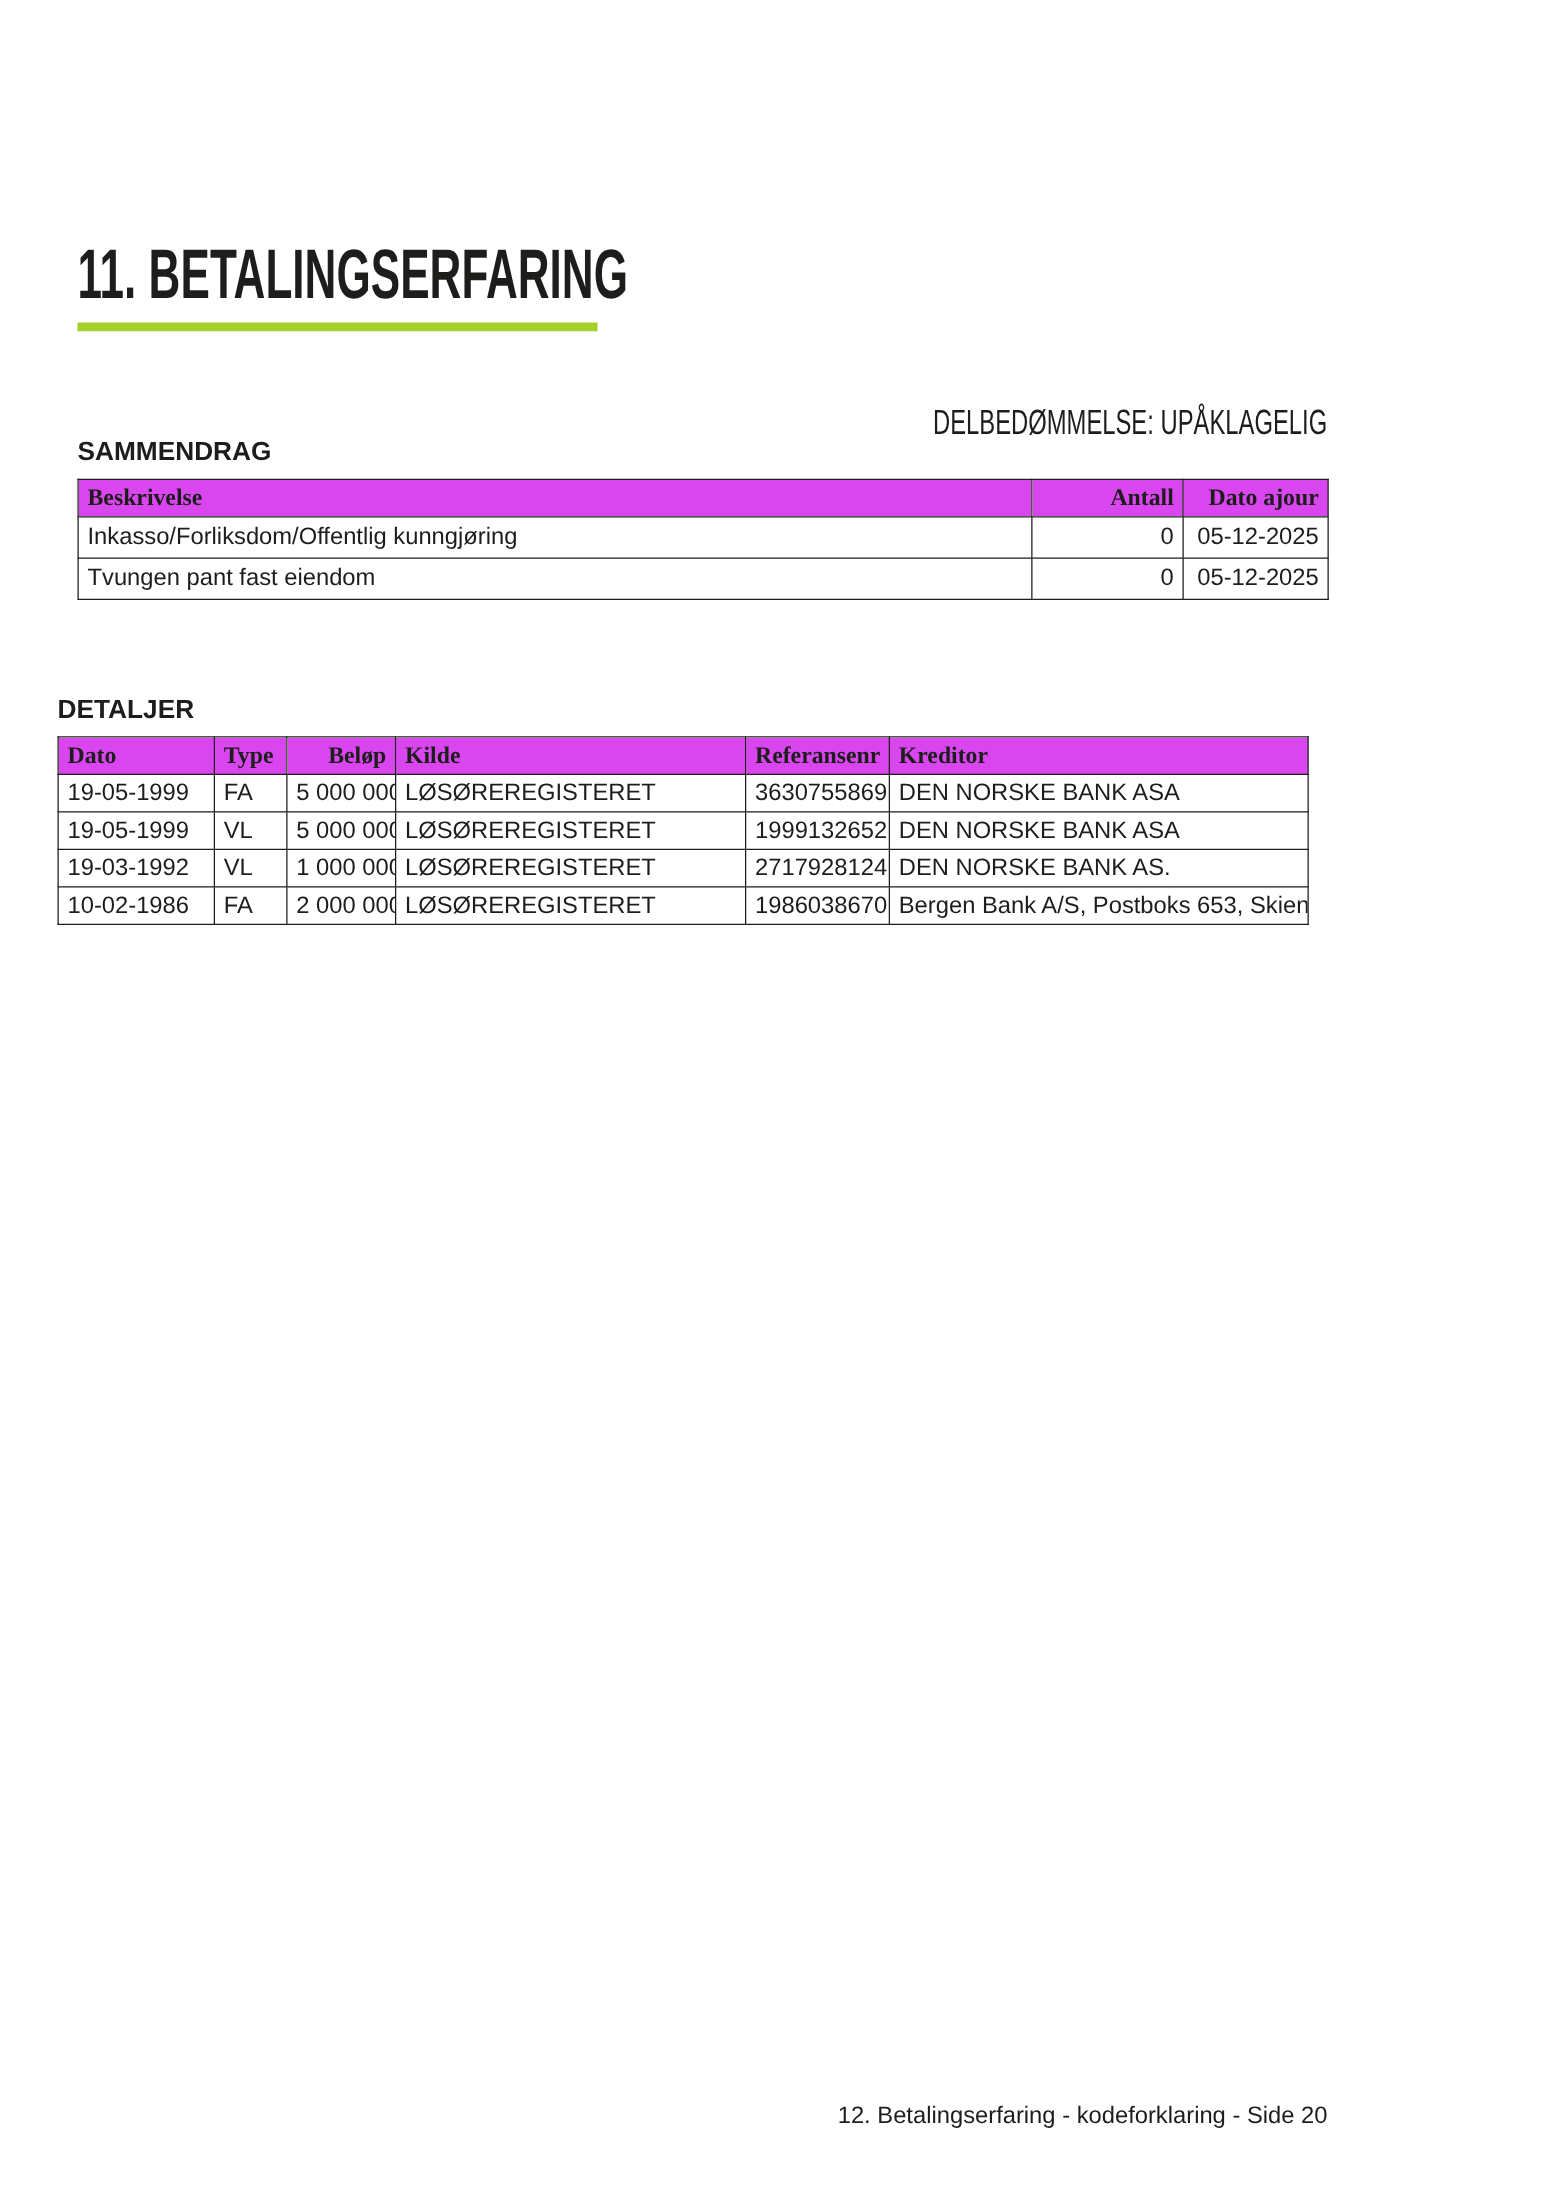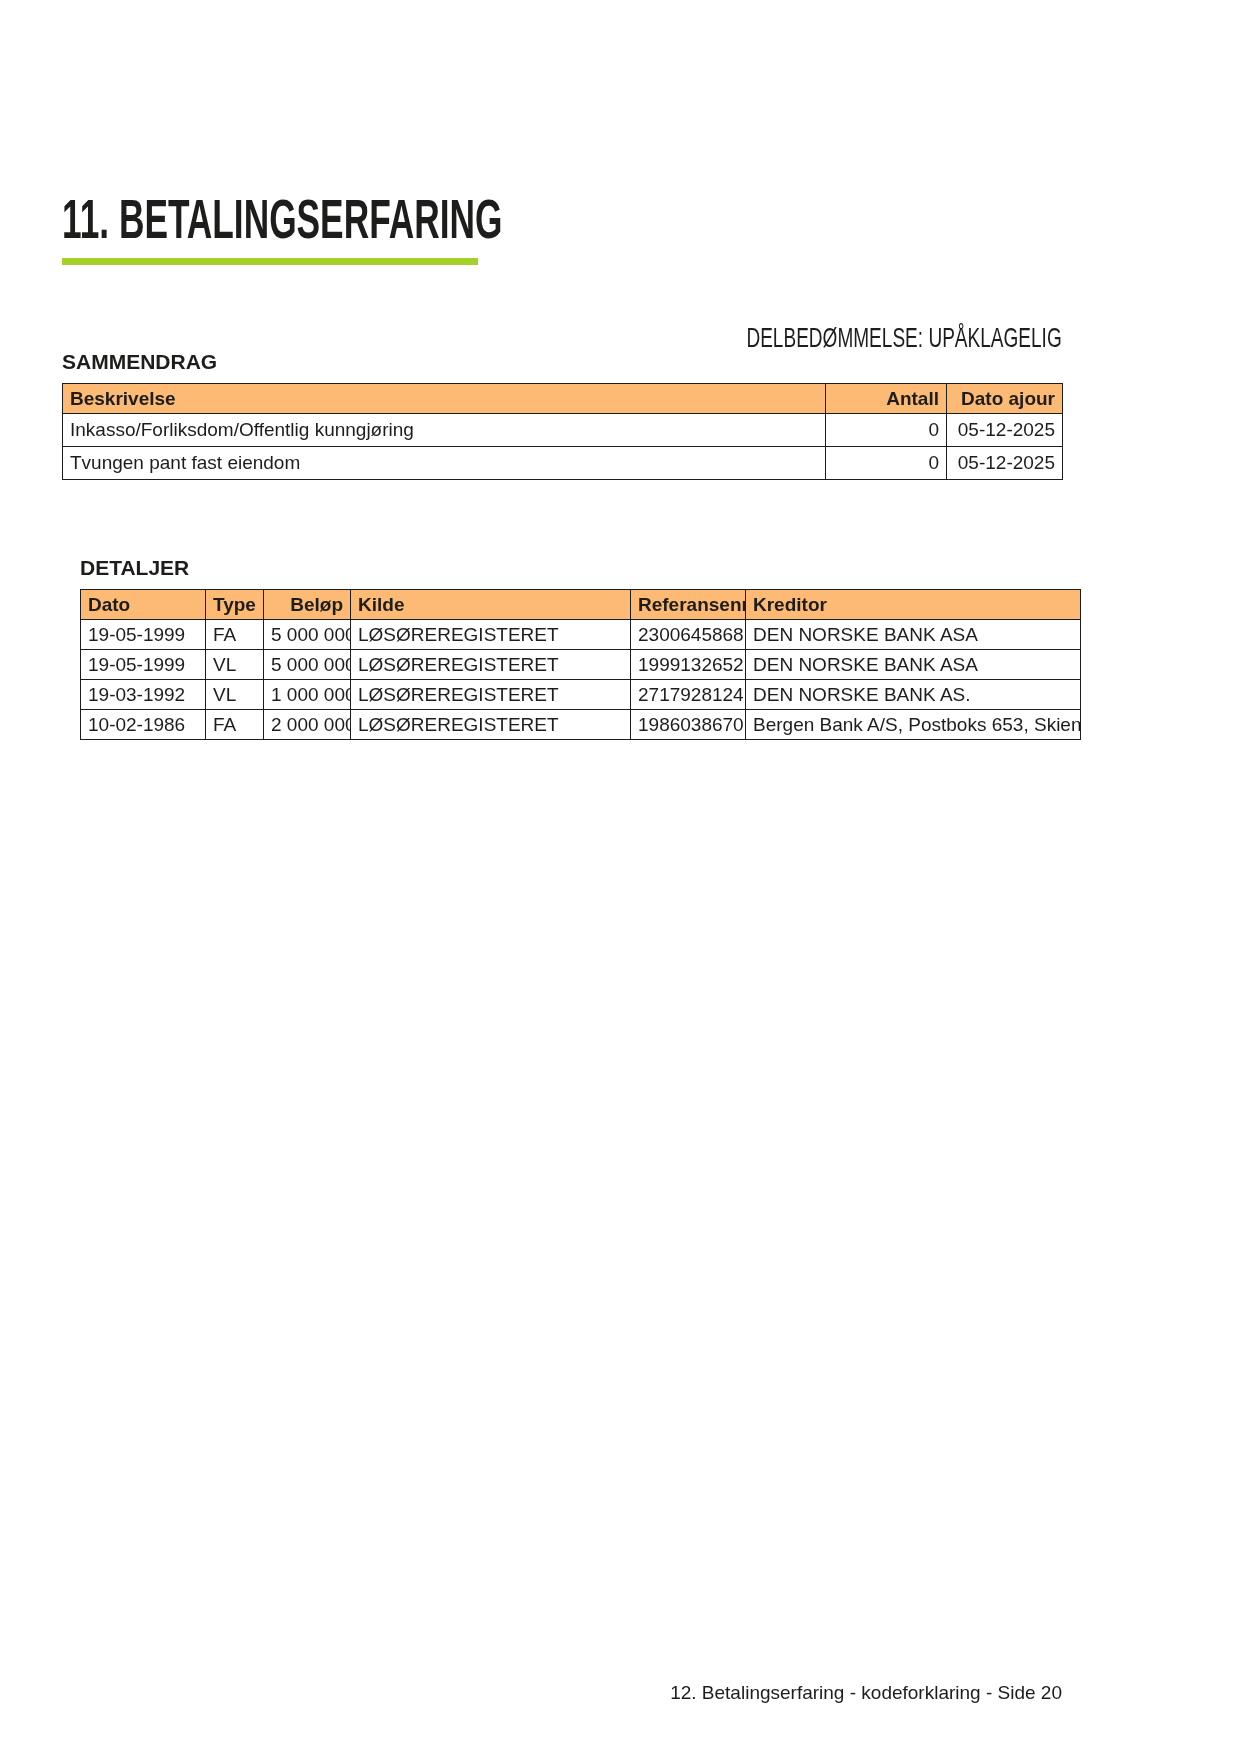--- a/index.html
+++ b/index.html
@@ -69,39 +69,40 @@
     transform-origin: 100% 50%;
   }
   
   .section-heading {
     font-size: 21px;
     font-weight: bold;
     color: #1d1d1b;
     margin-bottom: 9px;
   }
   .summary-section { position: absolute; top: 350px; left: 62px; width: 1000px; }
-  .details-section { position: absolute; top: 556px; left: 80px; width: 1000px; }
+  .details-section { position: absolute; top: 556px; left: 46px; width: 1000px; }
   table {
     border-collapse: collapse;
     table-layout: fixed;
     width: 1000px;
     font-size: 19px;
     color: #1d1d1b;
   }
   th, td {
     border: 1.7px solid #1d1d1b;
     padding: 0 7px;
     overflow: hidden;
     white-space: nowrap;
     font-weight: normal;
   }
   thead th {
-    background: #fdba74;
+    background: #d946ef;
     font-weight: bold;
     height: 30px;
+    font-family: Liberation Serif, serif;
   }
   .summary-table tbody td { height: 33px; }
   .details-table tbody td { height: 30px; margin-left: 24px; }
   .al { text-align: left; }
   .ar { text-align: right; }
   
   .page-footer {
     position: absolute;
     top: 1682px;
     left: 62px;
@@ -174,21 +175,21 @@
           <th class="al">Referansenr</th>
           <th class="al">Kreditor</th>
         </tr>
       </thead>
       <tbody>
         <tr>
           <td class="al">19-05-1999</td>
           <td class="al">FA</td>
           <td class="ar">5 000 000</td>
           <td class="al">LØSØREREGISTERET</td>
-          <td class="al">2300645868</td>
+          <td class="al">3630755869</td>
           <td class="al">DEN NORSKE BANK ASA</td>
         </tr>
         <tr>
           <td class="al">19-05-1999</td>
           <td class="al">VL</td>
           <td class="ar">5 000 000</td>
           <td class="al">LØSØREREGISTERET</td>
           <td class="al">1999132652</td>
           <td class="al">DEN NORSKE BANK ASA</td>
         </tr>

